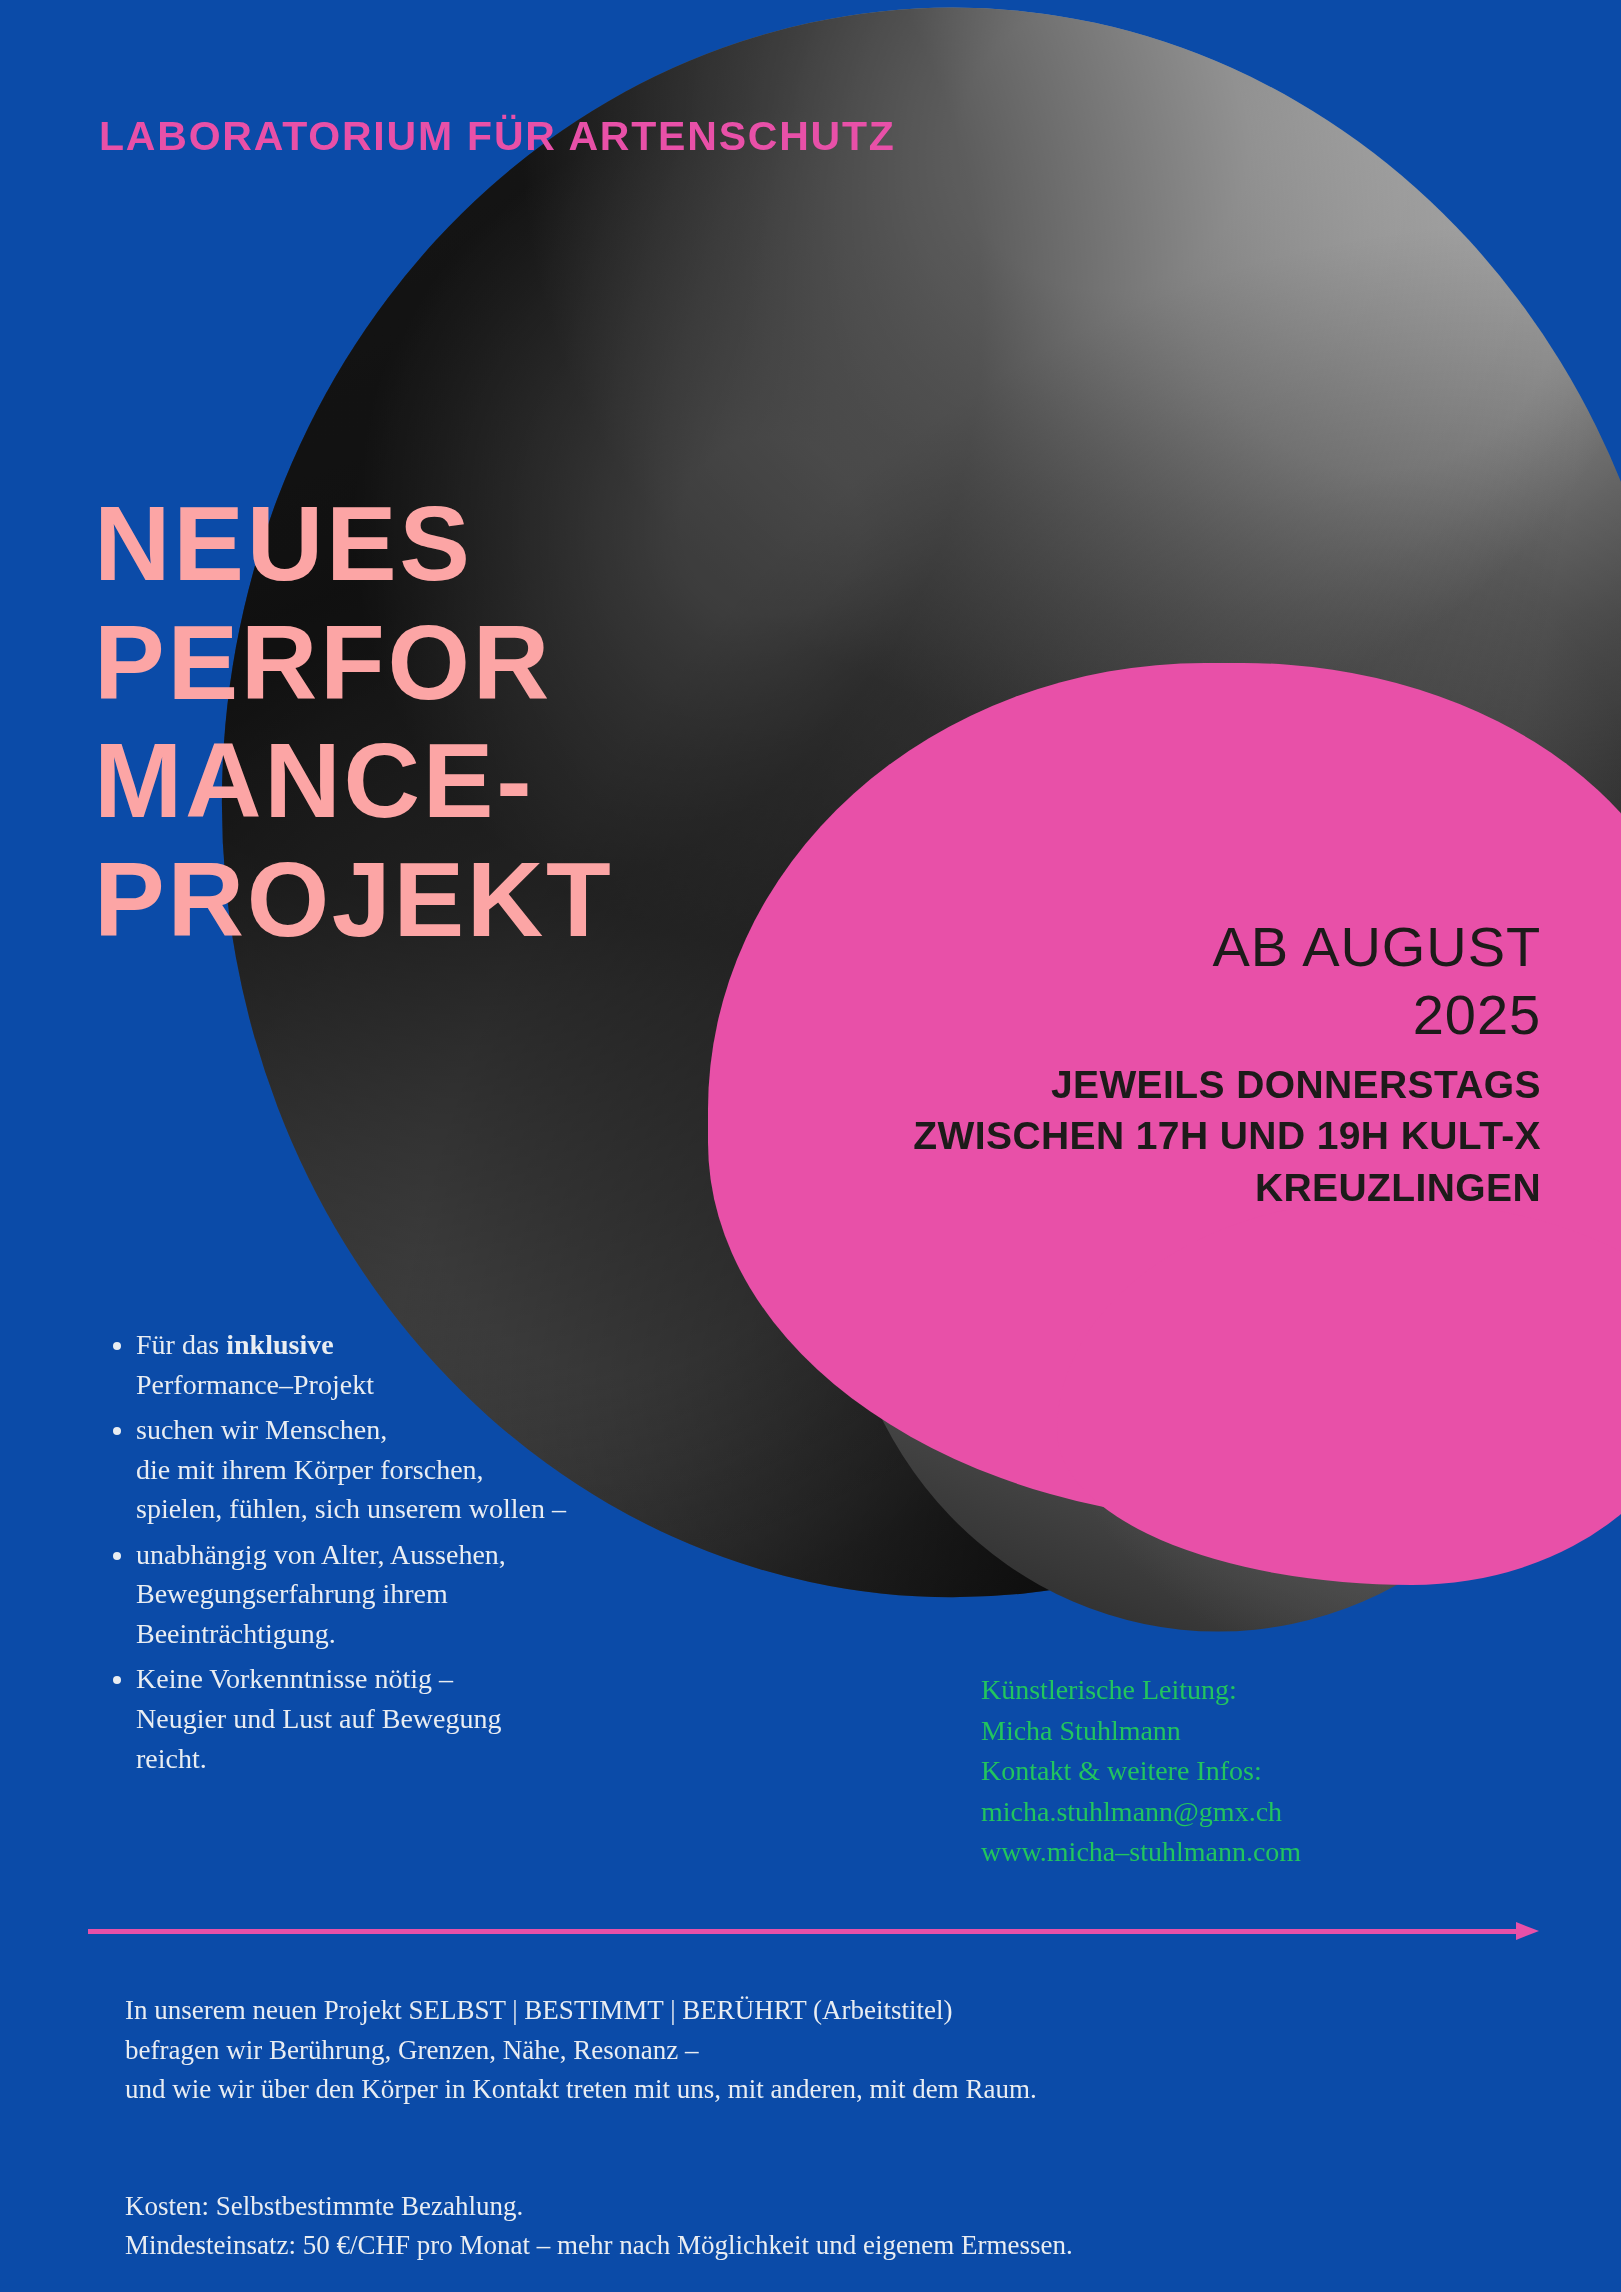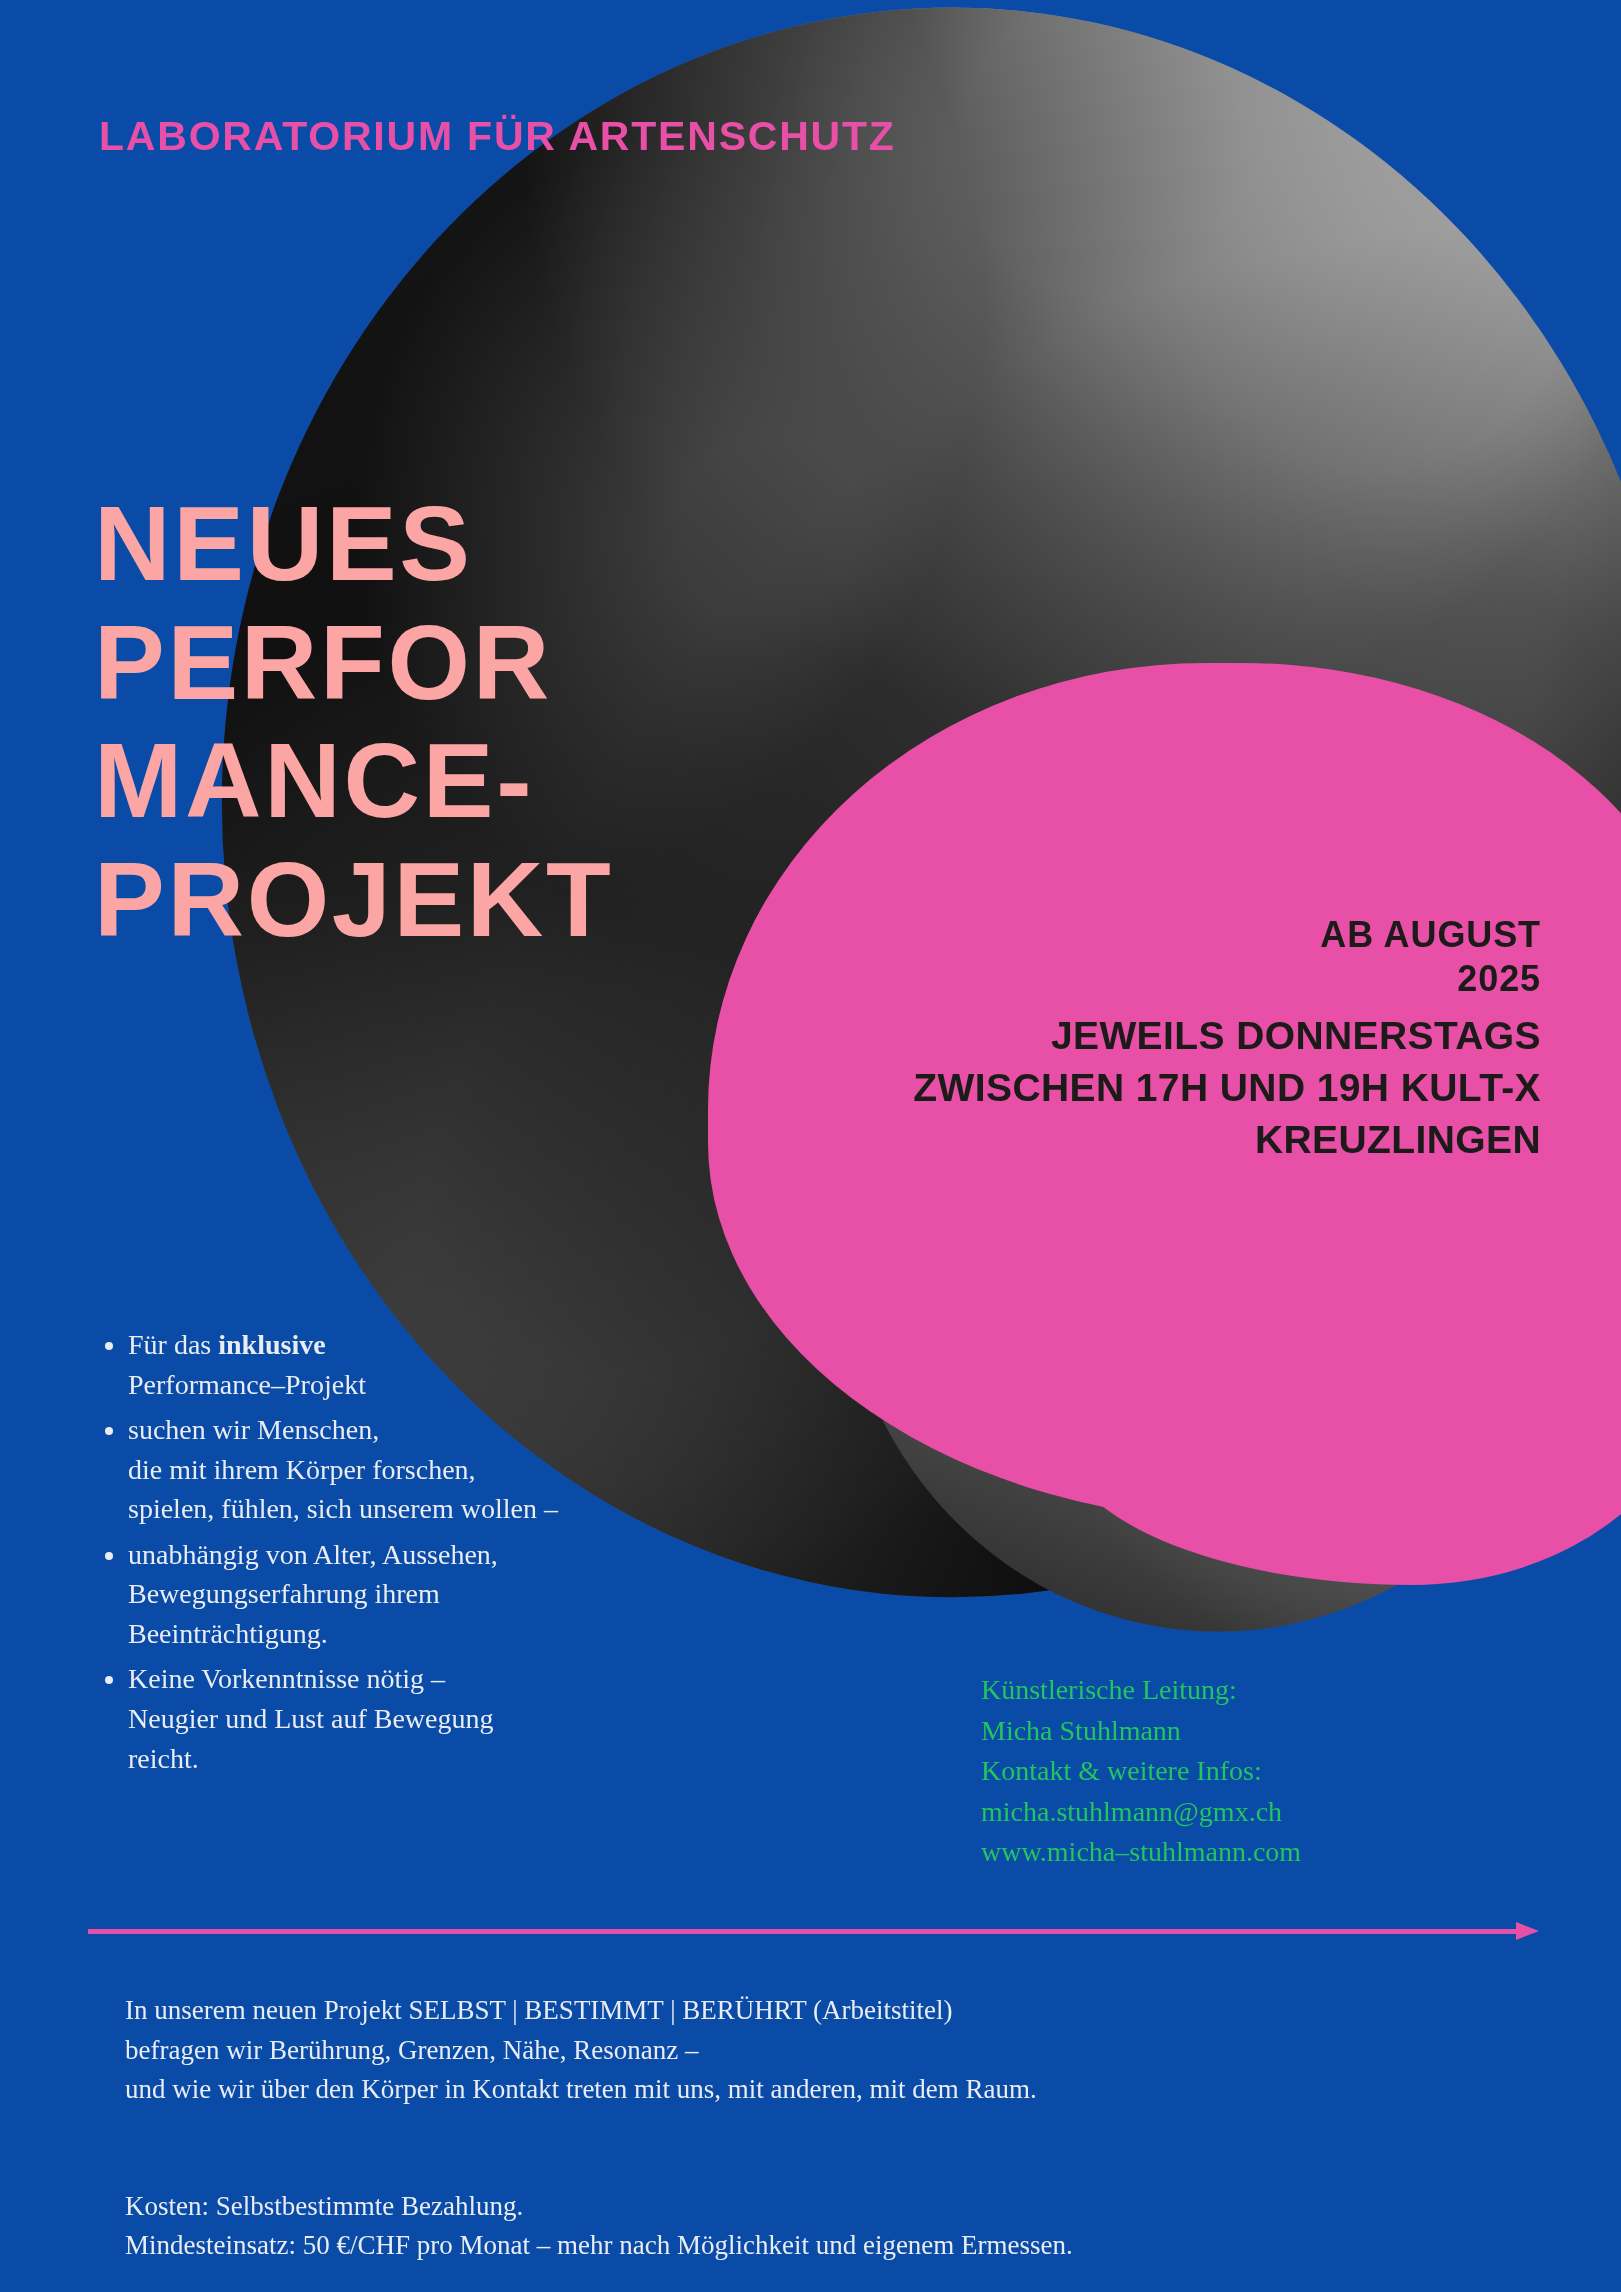--- a/index.html
+++ b/index.html
@@ -118,22 +118,22 @@
   
   .date-block {
     position: absolute;
     left: 896px;
     top: 913px;
     width: 645px;
     color: #1d1b1a;
     text-align: right;
   }
   .date-block .big {
-    font-size: 36px;
-    font-weight: 700;
+    font-size: 56px;
+    font-weight: 400;
     letter-spacing: 0.9px;
     line-height: 1.22;
     text-transform: uppercase;
   }
   .date-block .mid {
     font-size: 39px;
     font-weight: 700;
     letter-spacing: 0.4px;
     line-height: 1.33;
     text-transform: uppercase;
@@ -153,20 +153,21 @@
     font-size: 28px;
     line-height: 1.42;
   }
   .bullets ul {
     margin: 0;
     padding-left: 38px;
   }
   .bullets li {
     margin-bottom: 5.4px;
     white-space: pre-line;
+    margin-left: 8px;
   }
   .bullets b { font-weight: 700; }
 
   
   .contact {
     position: absolute;
     left: 981px;
     top: 1670px;
     color: #22c55e;
     font-family: "Liberation Serif", serif;

